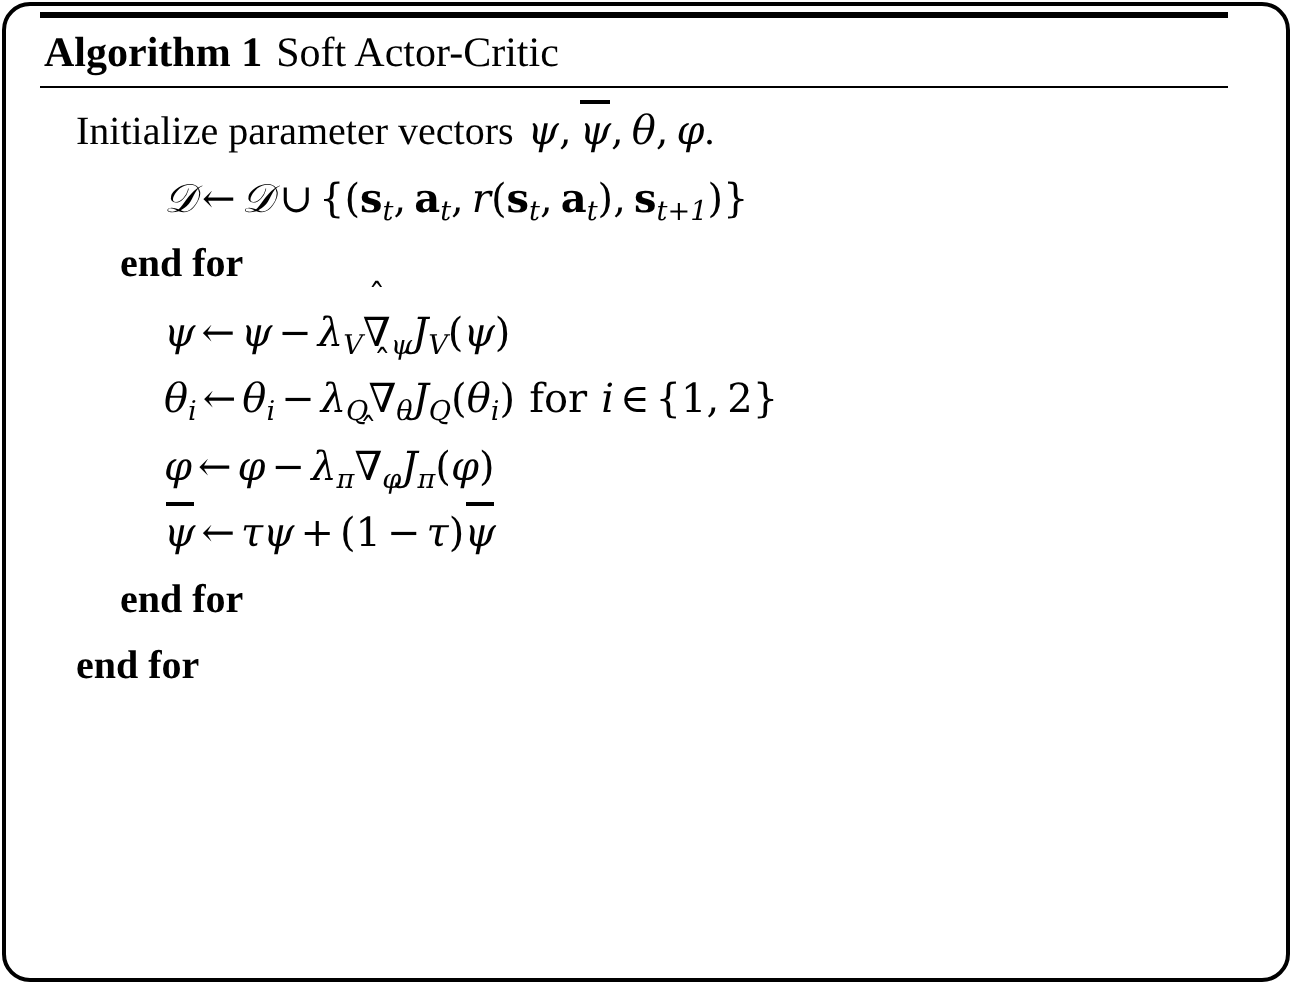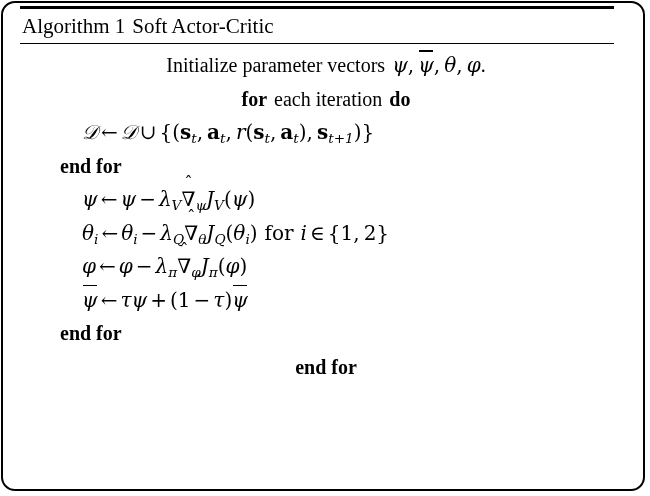--- a/index.html
+++ b/index.html
@@ -45,33 +45,33 @@
     border-top: 1.4px solid #000000;
     margin: 0;
   }
 
   .algo-title {
     font-size: 21px;
     line-height: 31px;
     padding: 2px 0 1px 2px;
     white-space: nowrap;
   }
-  .algo-title .kw { font-weight: normal; }
+  .algo-title .kw { font-weight: bold; }
 
   .algo-body {
     padding: 5px 0 6px 0;
   }
 
   .line {
     font-size: 20px;
     line-height: 33.5px;
     white-space: nowrap;
     height: 33.5px;
   }
-  .ind1 { padding-left: 18px; text-align: center; }
+  .ind1 { padding-left: 18px; }
   .ind2 { padding-left: 40px; }
   .ind3 { padding-left: 62px; }
 
   .kw { font-weight: bold; }
 
   
   .math {
     font-family: "DejaVu Serif", "Liberation Serif", serif;
     font-style: italic;
     font-size: 20px;
@@ -130,23 +130,20 @@
     </div>
 
     <div class="rule-mid"></div>
 
     <div class="algo-body">
 
       <div class="line ind1">
         <span>Initialize parameter vectors</span><span class="sp2"></span><span class="math"><span class="mi">ψ</span><span class="opn">,</span><span class="sp"></span><span class="bar-wrap"><span class="bar"></span><span class="mi">ψ</span></span><span class="opn">,</span><span class="sp"></span><span class="mi">θ</span><span class="opn">,</span><span class="sp"></span><span class="mi">φ</span></span><span>.</span>
       </div>
 
-      <div class="line ind1">
-        <span class="kw">for</span><span class="sp2"></span><span>each iteration</span><span class="sp2"></span><span class="kw">do</span>
-      </div>
 
 
 
 
       <div class="line ind3 math">
         <span class="cal">𝒟</span><span class="op">←</span><span class="cal">𝒟</span><span class="op">∪</span><span class="opn">{(</span><span class="vec">s</span><sub>t</sub><span class="opn">,</span><span class="sp"></span><span class="vec">a</span><sub>t</sub><span class="opn">,</span><span class="sp"></span><span class="mi">r</span><span class="opn">(</span><span class="vec">s</span><sub>t</sub><span class="opn">,</span><span class="sp"></span><span class="vec">a</span><sub>t</sub><span class="opn">)</span><span class="opn">,</span><span class="sp"></span><span class="vec">s</span><sub>t+1</sub><span class="opn">)}</span>
       </div>
 
       <div class="line ind2">
         <span class="kw">end for</span>

